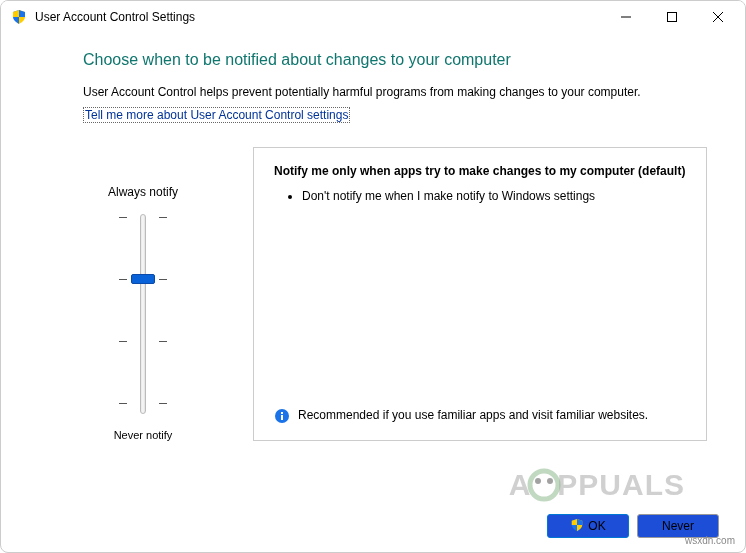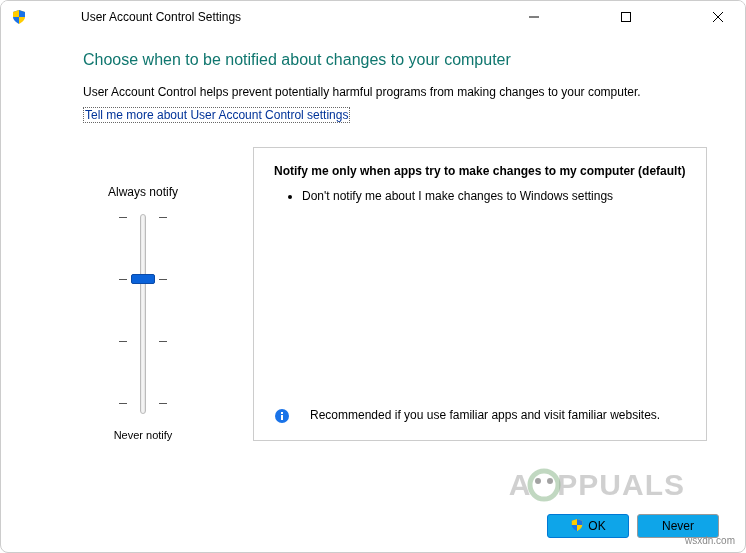--- a/index.html
+++ b/index.html
@@ -13,21 +13,20 @@
       border: 1px solid #ccc;
       border-radius: 8px;
       overflow: hidden;
     }
     .titlebar {
       display: flex;
       align-items: center;
       height: 32px;
       padding: 0 4px 0 10px;
       background: #fff;
-      gap: 46px;
     }
     .titlebar .shield {
       width: 16px; height: 16px; margin-right: 8px;
     }
     .titlebar .title { flex: 0 0 auto; font-size: 12px; }
     .titlebar .spacer { flex: 1; }
     .winbtn {
       width: 46px; height: 32px;
       display: flex; align-items: center; justify-content: center;
       color: #000;
@@ -109,40 +108,40 @@
       display: flex;
       flex-direction: column;
       margin-left: 10px;
     }
     .info-title { font-weight: 700; font-size: 12px; margin-bottom: 10px; }
     .info-list { list-style: disc; padding-left: 28px; font-size: 12px; margin-bottom: auto;}
     .info-list li { margin-bottom: 6px; line-height: 1.4;}
     .info-reco {
       display: flex;
       align-items: flex-start;
-      gap: 20px;
+      gap: 8px;
       font-size: 12px;
       margin-top: 20px;
     }
     .info-icon {
       width: 16px; height: 16px; flex-shrink: 0;
     }
     .button-row {
       position: absolute;
       bottom: 14px;
       right: 26px;
       display: flex;
       gap: 8px;
     }
     .btn {
       height: 24px;
       min-width: 82px;
       border: 1px solid #999;
       border-radius: 3px;
-      background: #0ea5e9;
+      background: #1d4ed8;
       font-size: 12px;
       display: flex;
       align-items: center;
       justify-content: center;
       gap: 4px;
       padding: 0 10px;
     }
     .btn.primary { border-color: #0078d4; }
     .watermark {
       position: absolute;
@@ -216,21 +215,21 @@
         <div class="tick l" style="top:194px"></div>
           <div class="tick r" style="top:194px"></div>
         <div class="slider-thumb" style="top:65px"></div>
       </div>
       <div class="slider-label-bottom">Never notify</div>
     </div>
 
     <div class="info-box">
       <div class="info-title">Notify me only when apps try to make changes to my computer (default)</div>
       <ul class="info-list">
-        <li>Don't notify me about I make changes to Windows settings</li>
+        <li>Don't notify me when I make notify to Windows settings</li>
       </ul>
       <div class="info-reco">
         <span class="info-icon">
           <svg viewBox="0 0 16 16" width="16" height="16">
             <circle cx="8" cy="8" r="7" fill="#1a73e8"></circle>
             <rect x="7" y="7" width="2" height="5" fill="#fff"></rect>
             <rect x="7" y="4" width="2" height="2" fill="#fff"></rect>
           </svg>
         </span>
         <span>Recommended if you use familiar apps and visit familiar websites.</span>

